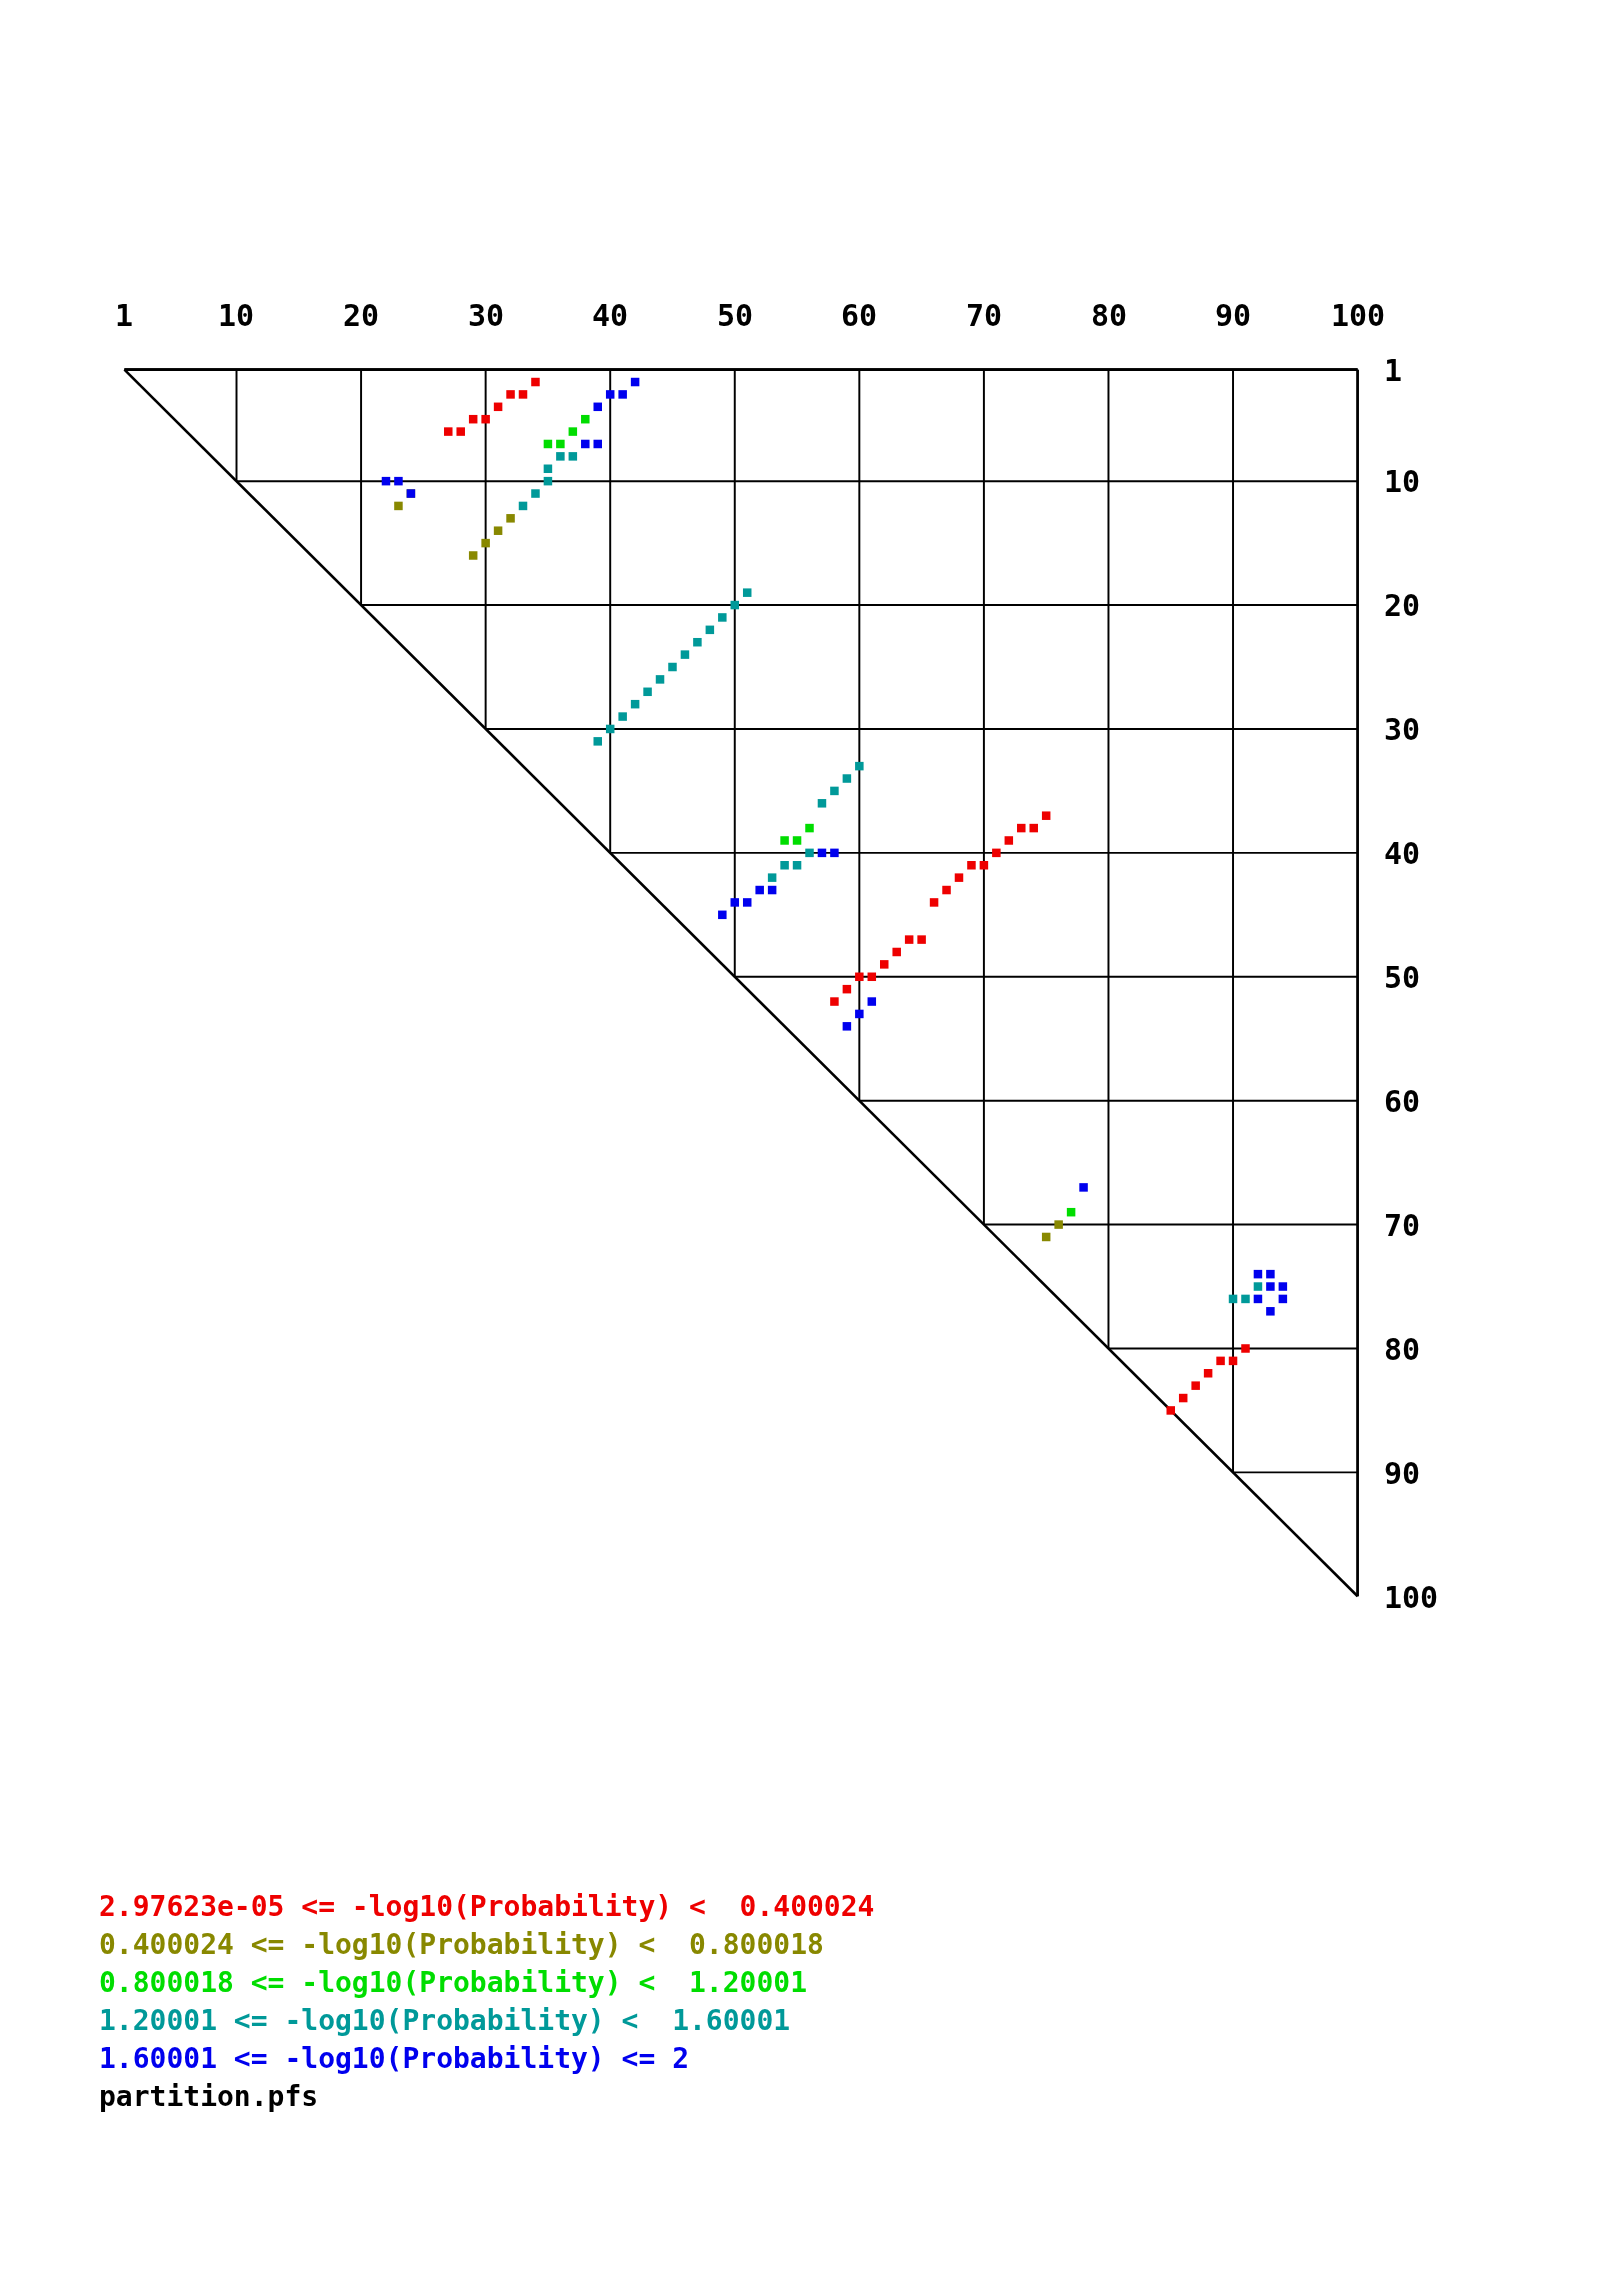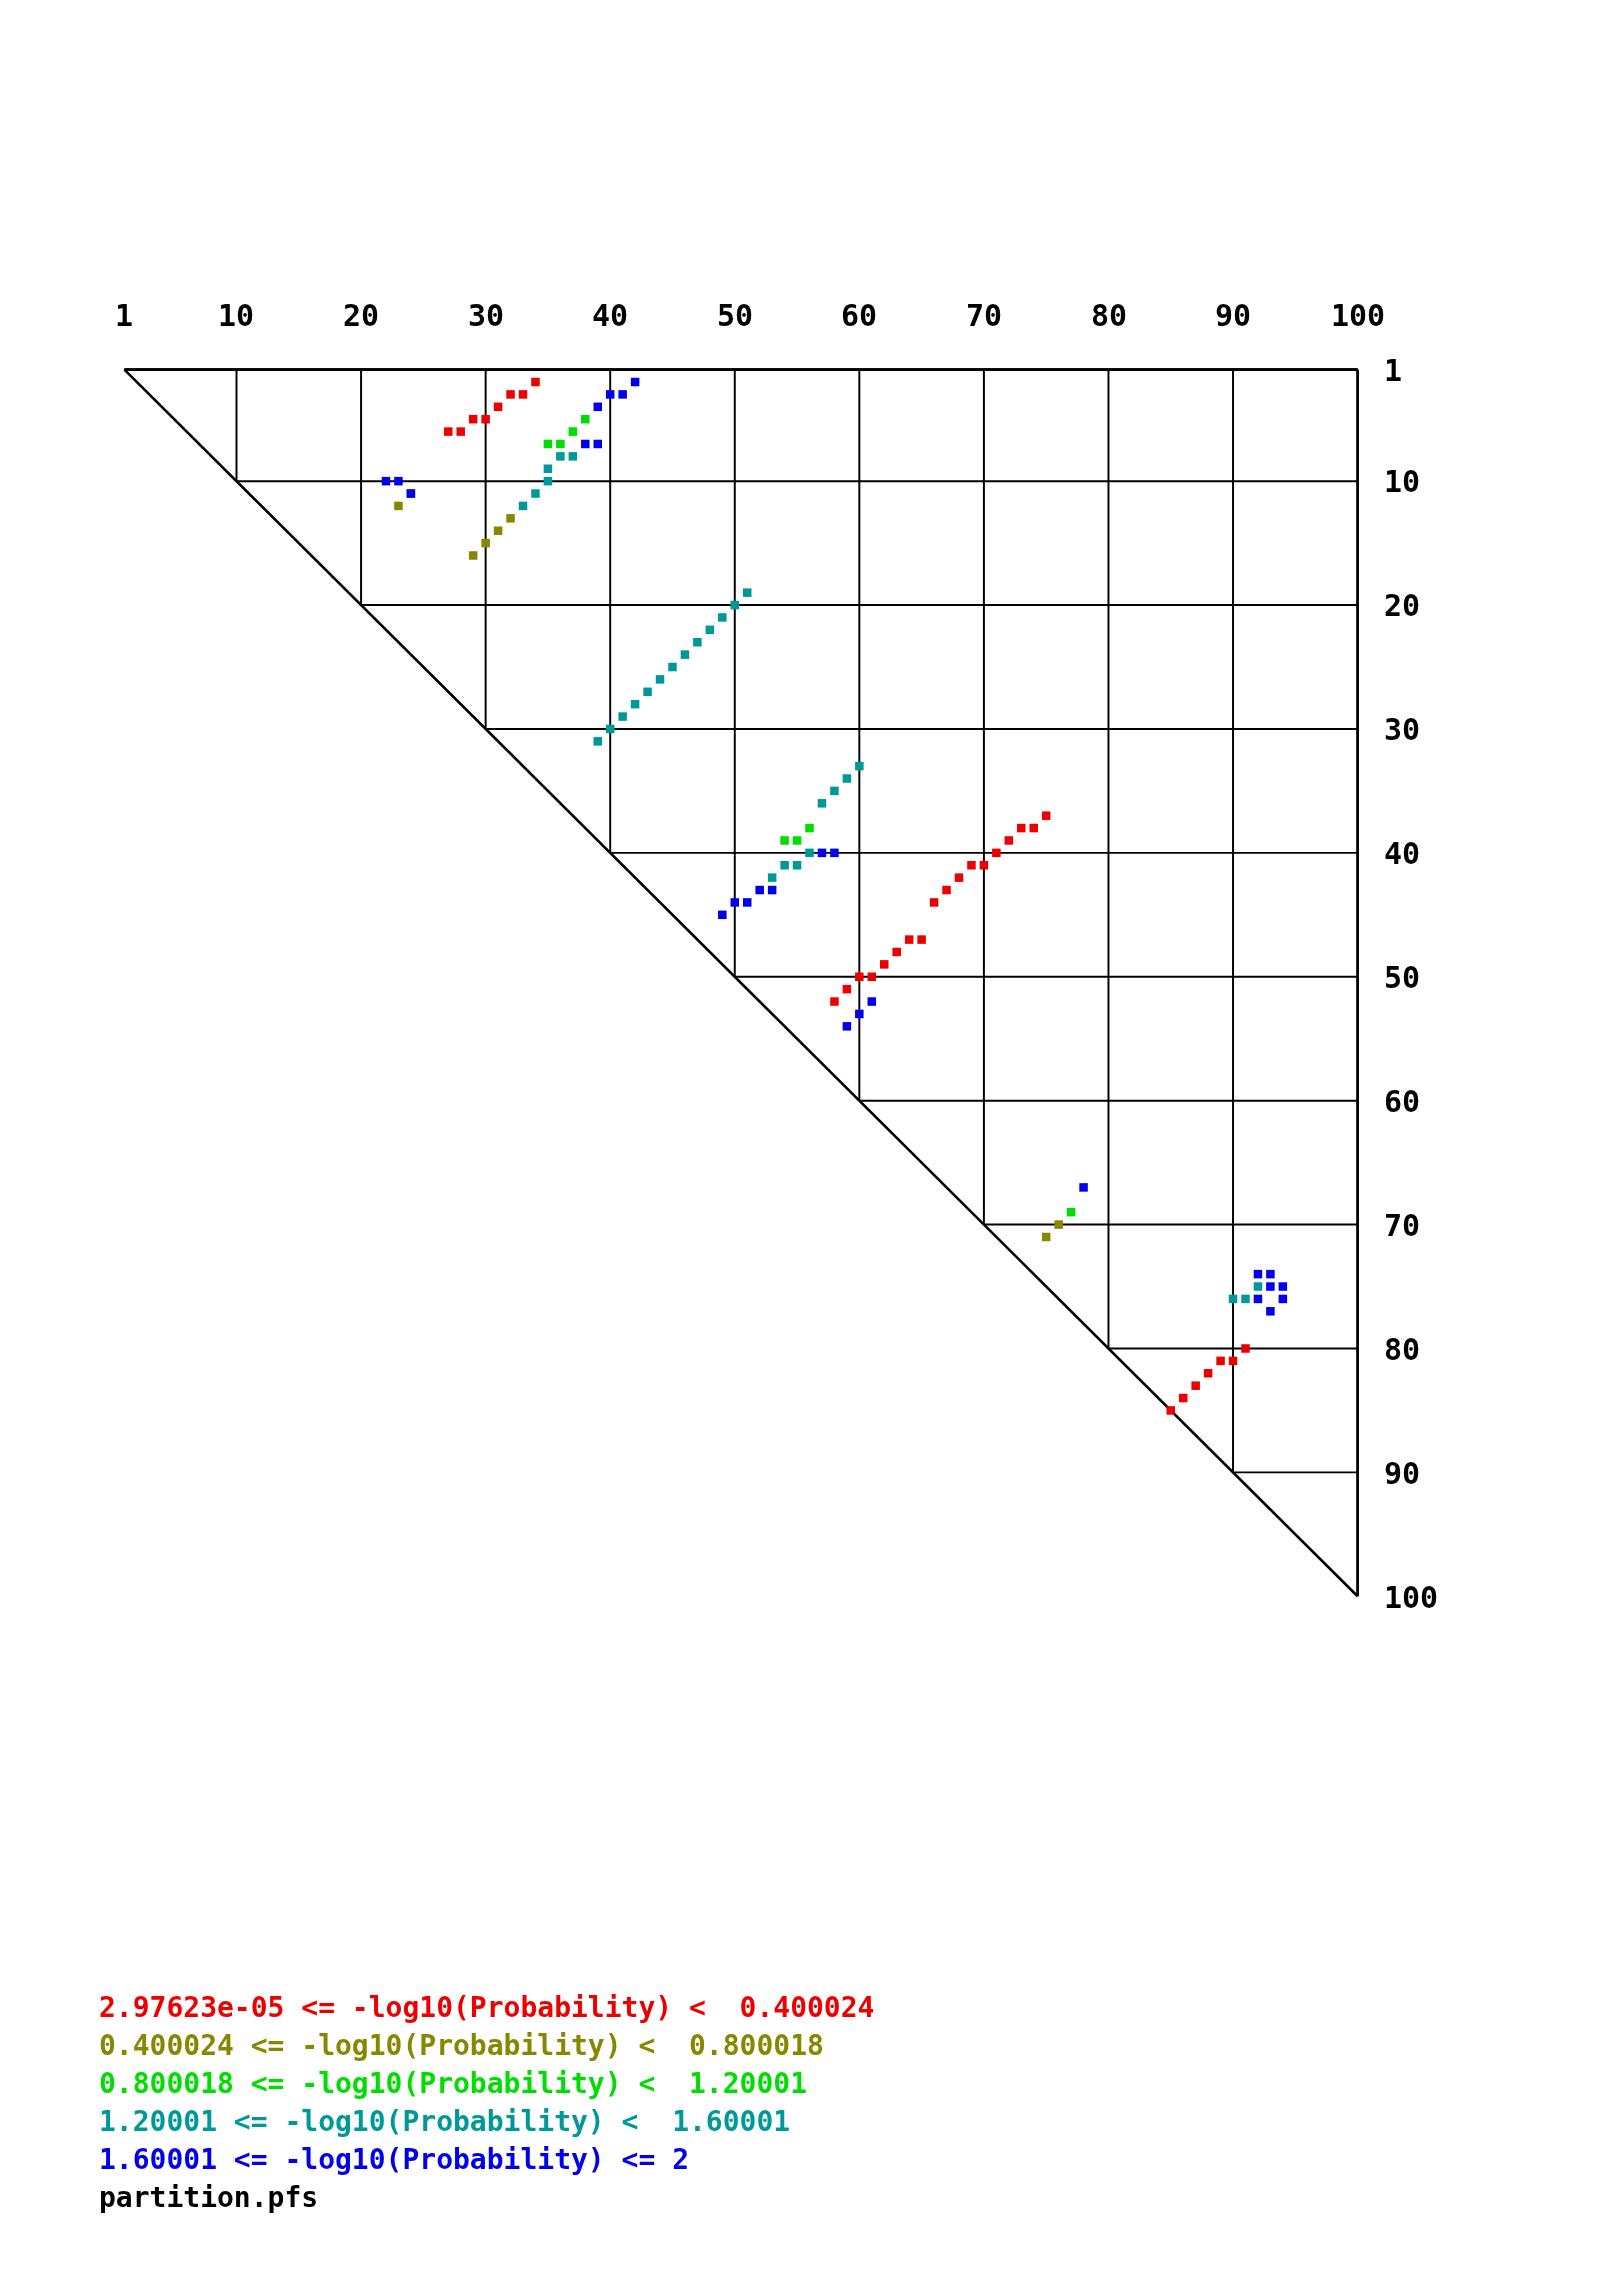--- a/index.html
+++ b/index.html
@@ -31,21 +31,21 @@
   }
   .top-label {
     transform: translateX(-50%);
   }
   .right-label {
     transform: translateY(-50%);
   }
   .legend {
     position: absolute;
     left: 99px;
-    top: 1989px;
+    top: 1888px;
     font-family: "DejaVu Sans Mono", monospace;
     font-weight: bold;
     font-size: 28px;
     line-height: 38px;
     white-space: pre;
   }
   .legend div {
     white-space: pre;
   }
   svg {

